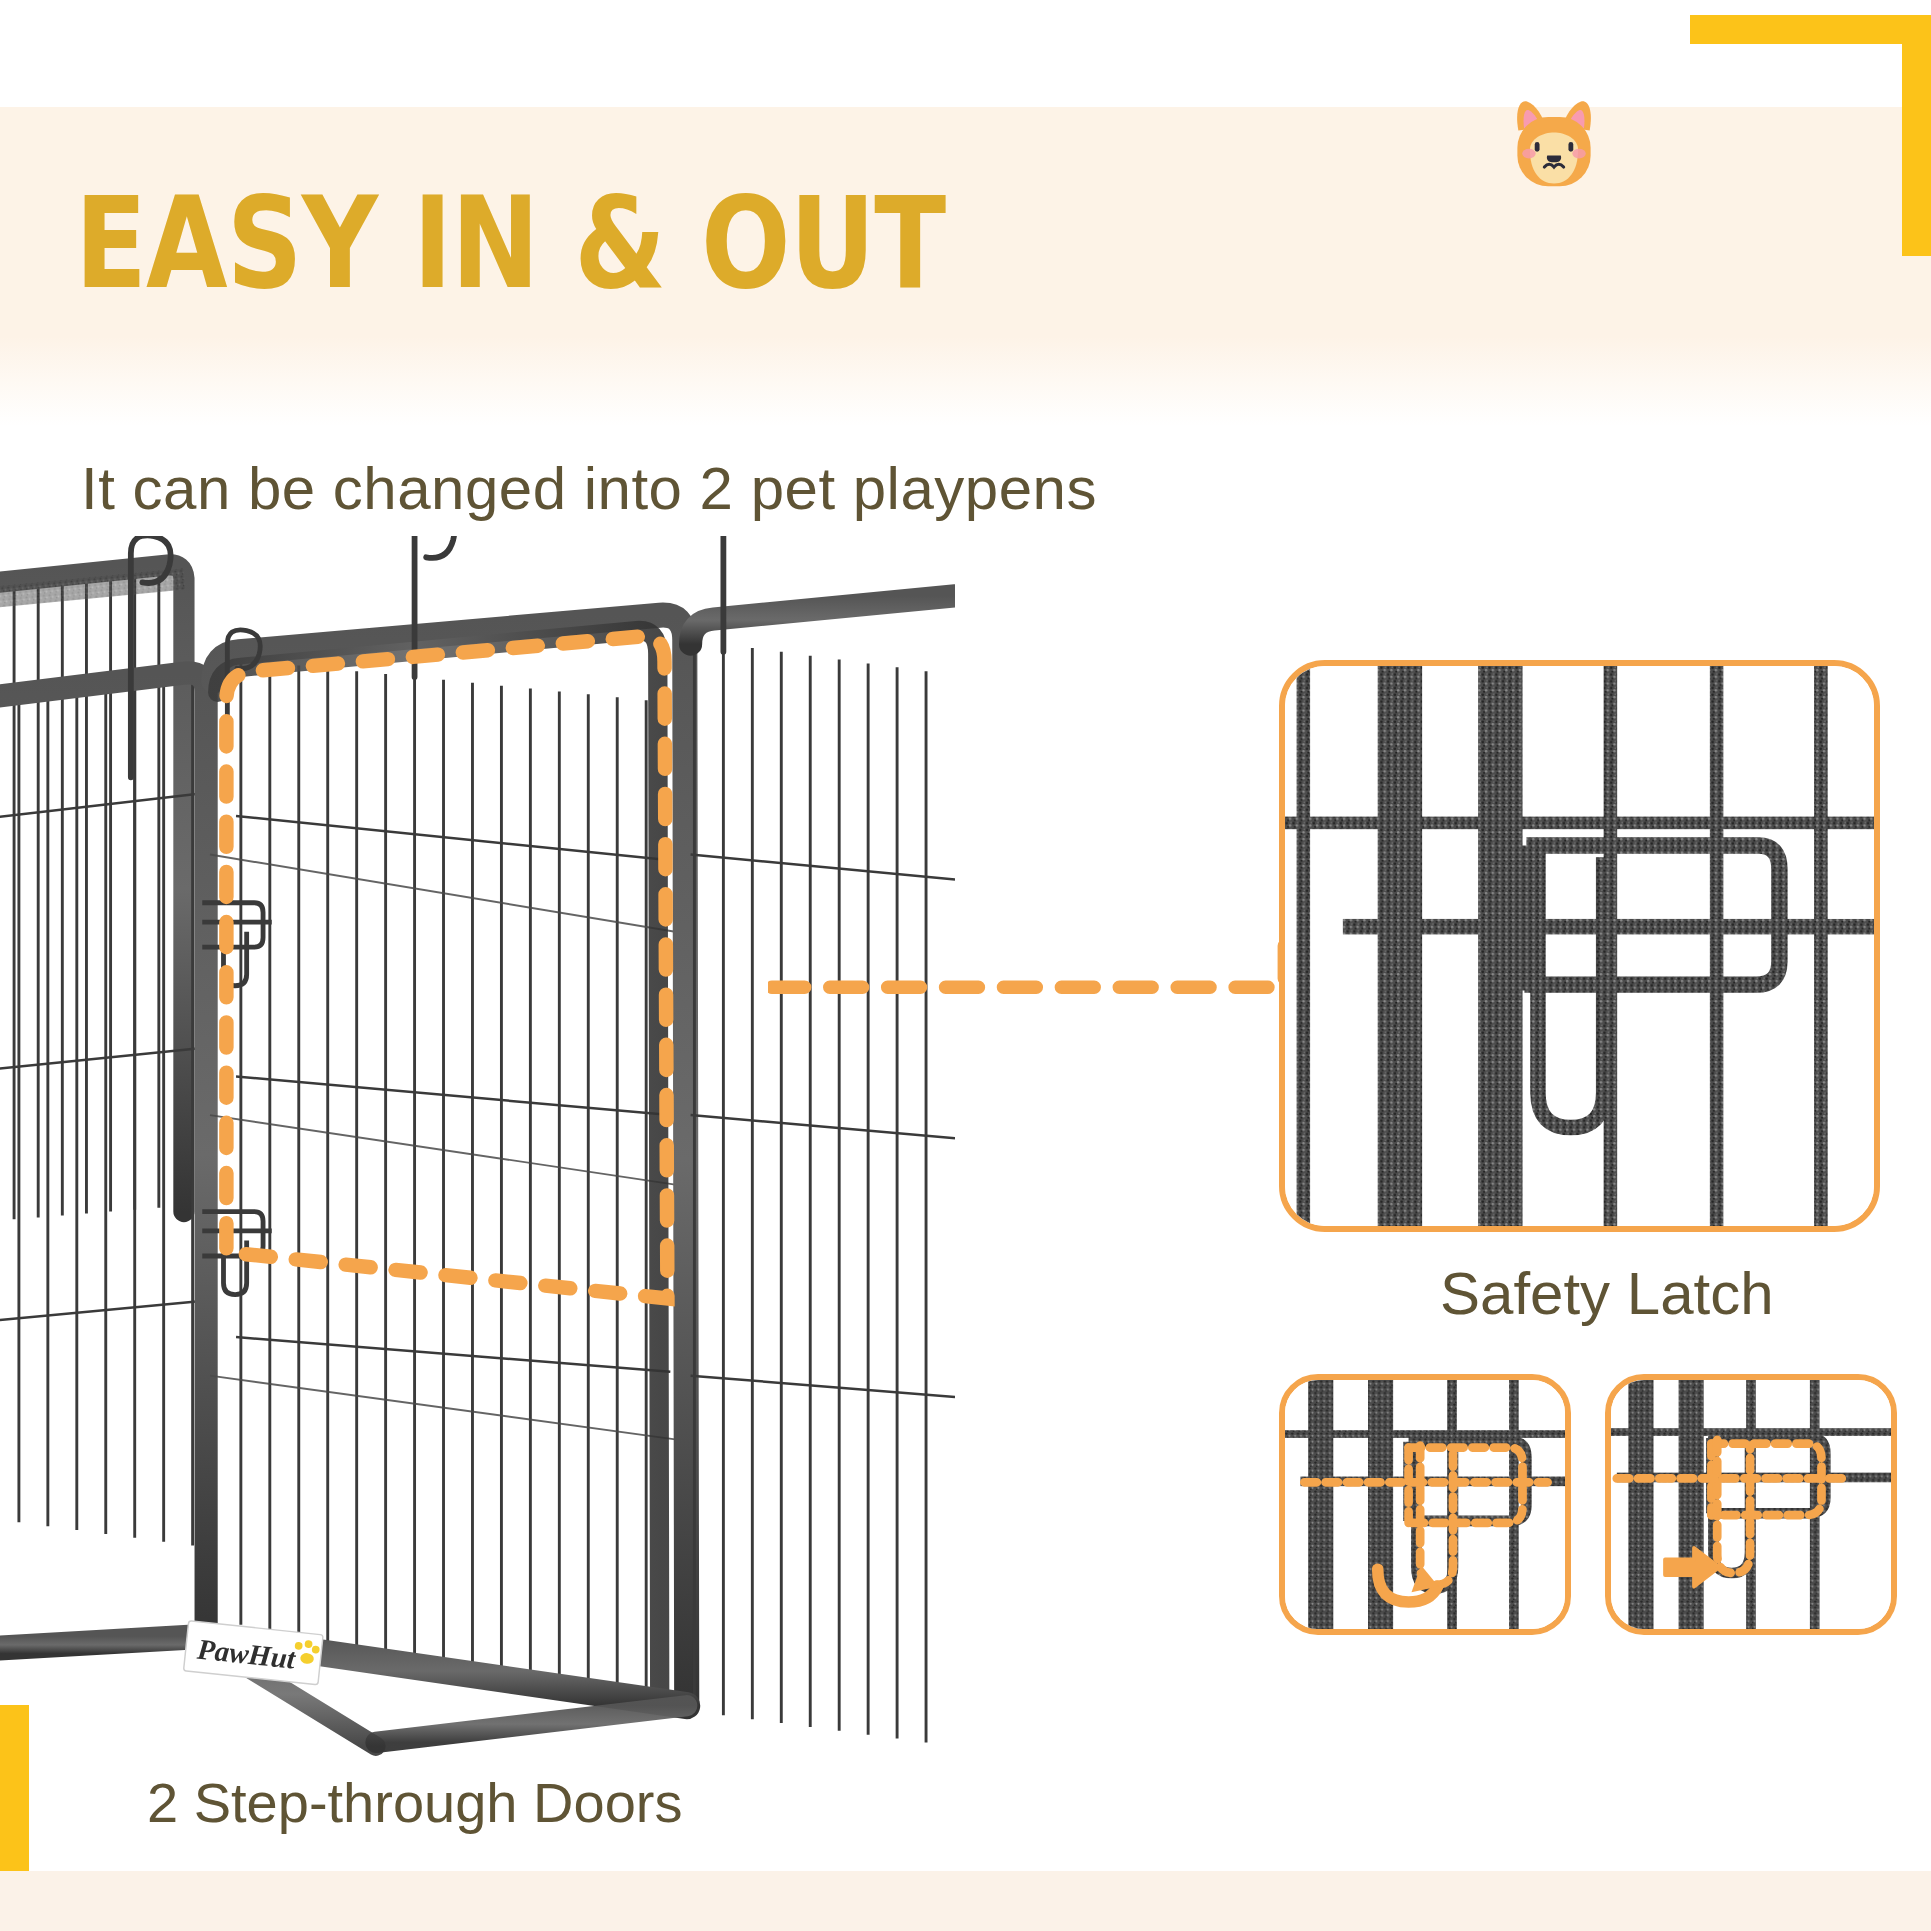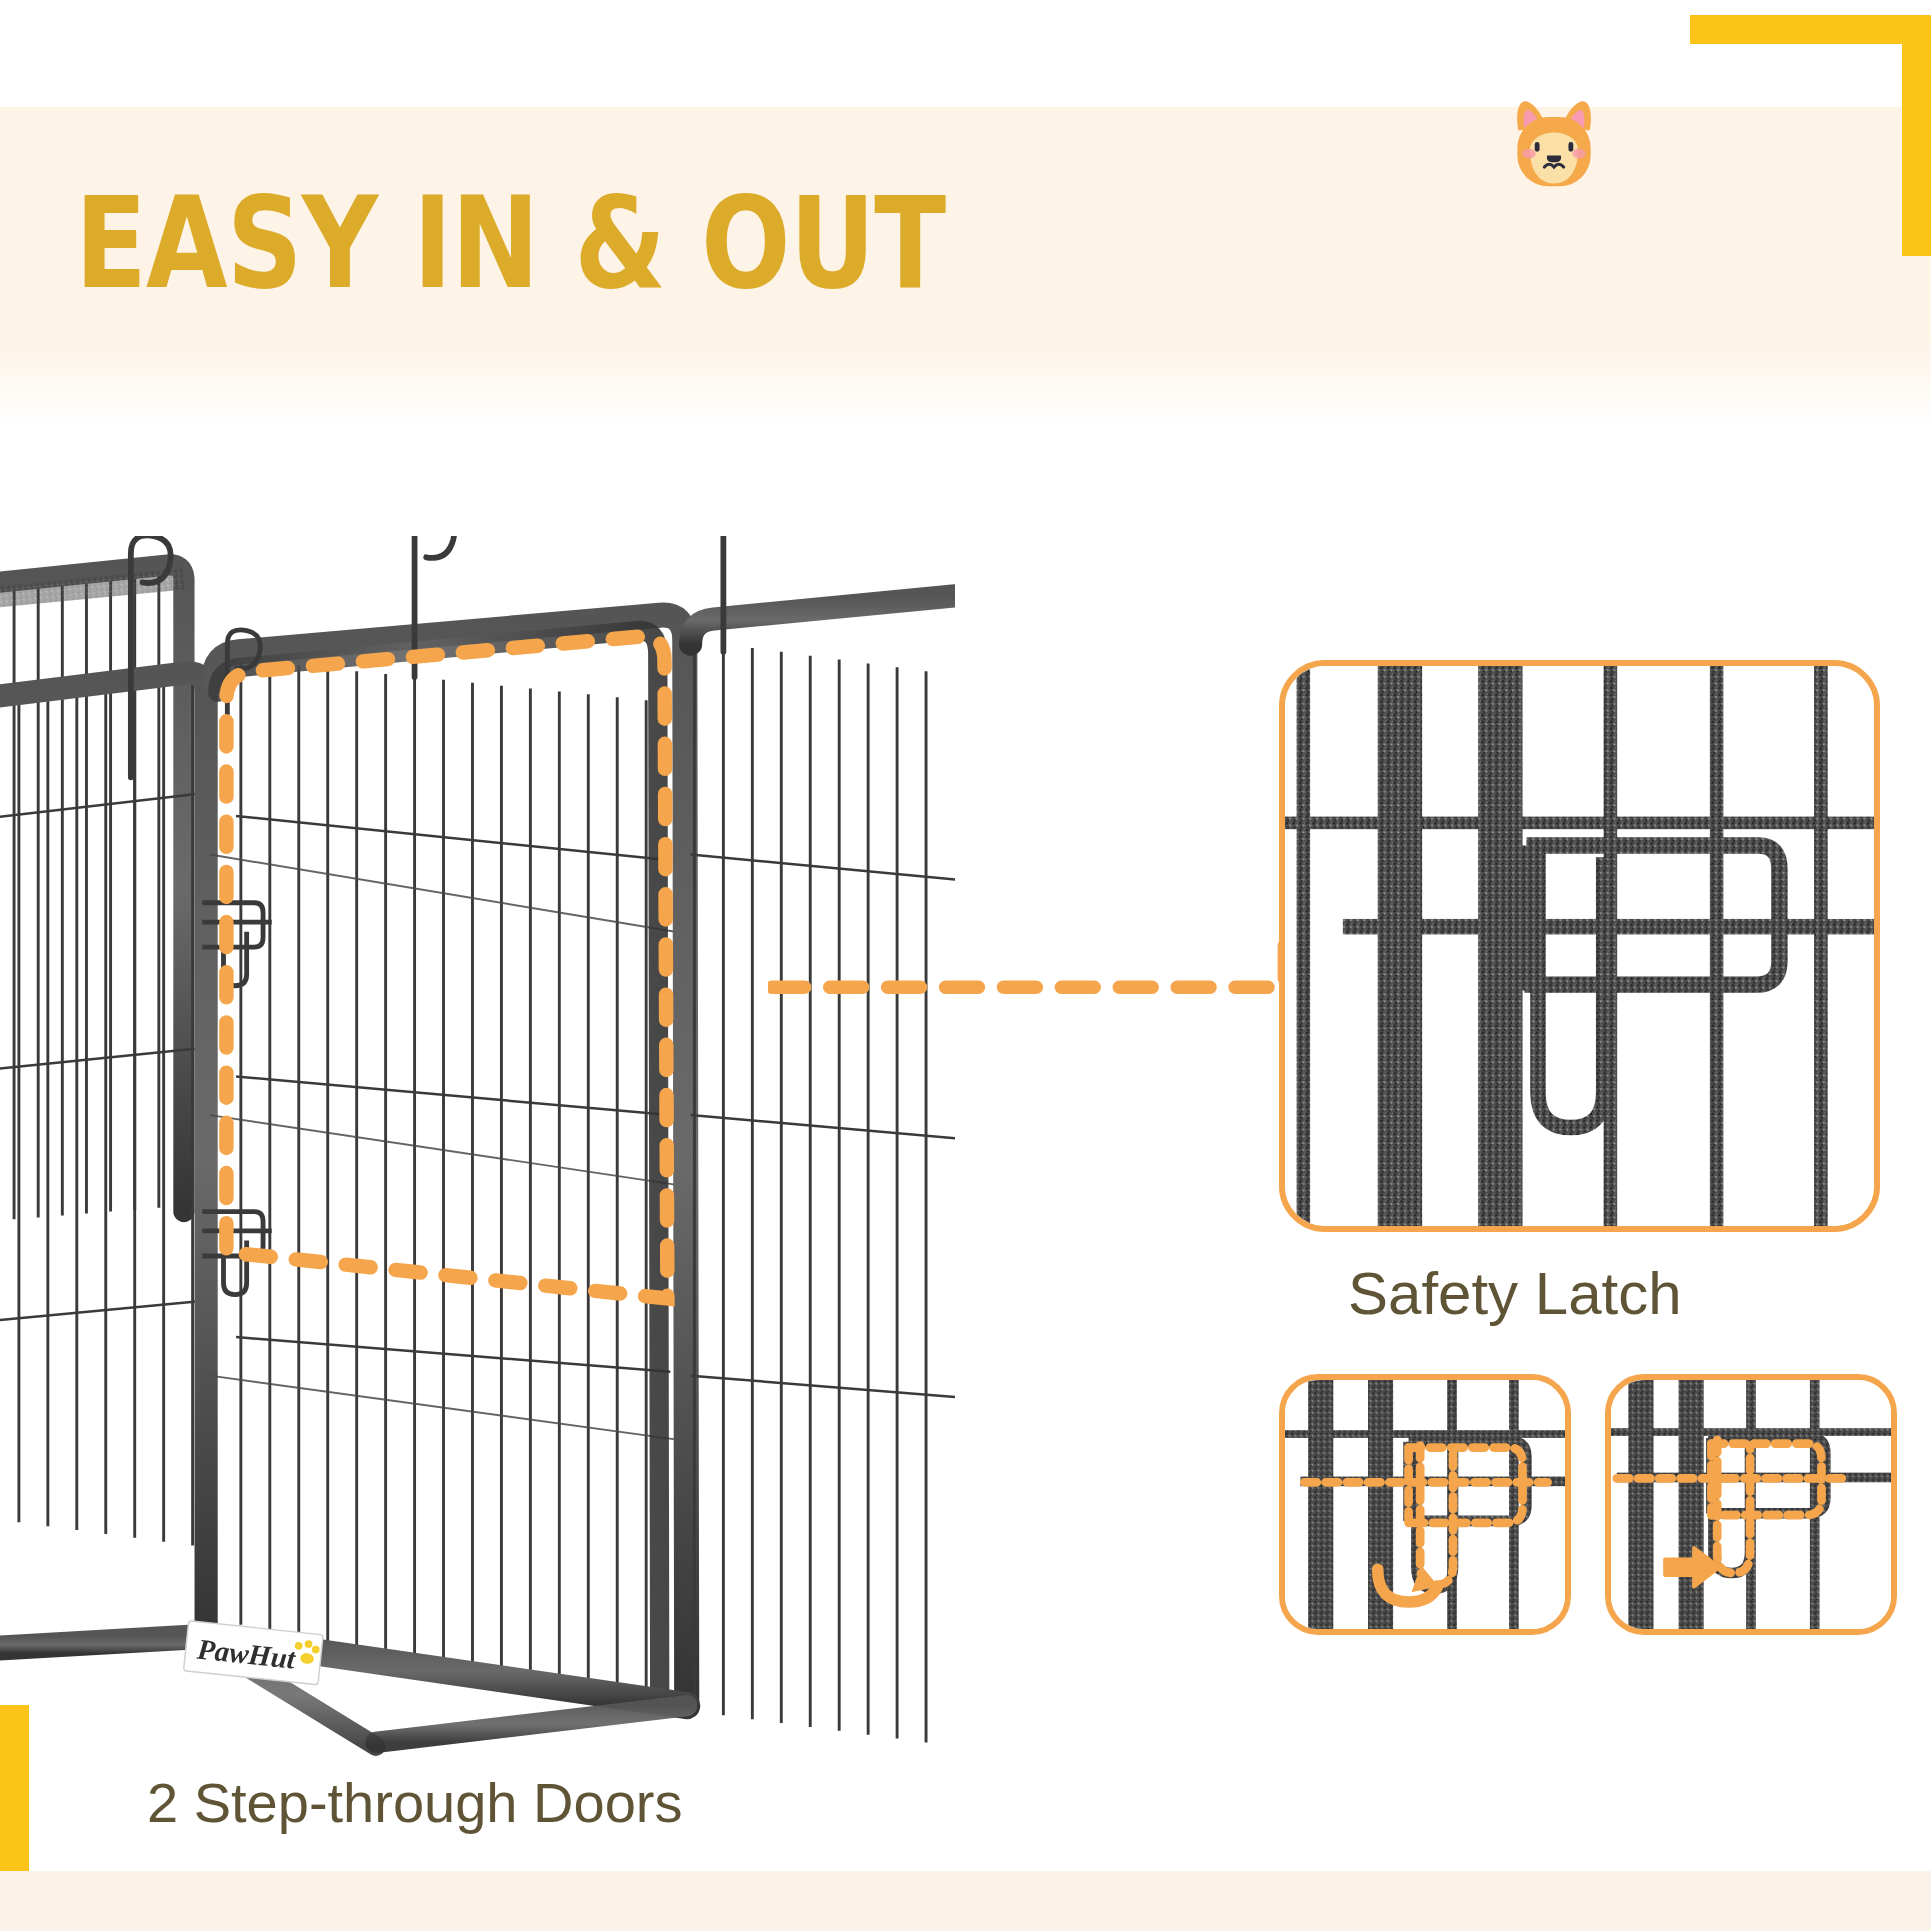--- a/index.html
+++ b/index.html
@@ -69,21 +69,21 @@
     border:6.8px solid #f5a54c;border-radius:46px;overflow:hidden;background:#fff;
   }
   .detail-small{
     position:absolute;width:280px;height:249px;
     border:6.8px solid #f5a54c;border-radius:39px;overflow:hidden;background:#fff;
   }
   .detail-small.one{left:1279px;top:1359px;}
   .detail-small.two{left:1605px;top:1359px;}
 
   .detail-label{
-    position:absolute;left:1348px;top:1244px;
+    position:absolute;left:1440px;top:1244px;
     font-size:60px;color:#5f5435;font-weight:300;
     font-family:"Liberation Sans",sans-serif;white-space:nowrap;
   }
 
   .panel-svg{position:absolute;left:0;top:0;width:100%;height:100%;}
 </style>
 </head>
 <body>
 
 <div id="stage">
@@ -120,20 +120,21 @@
       <rect x="35" y="54" width="5" height="10" rx="2.5" fill="#2c2c3a"></rect>
       <rect x="70" y="54" width="5" height="10" rx="2.5" fill="#2c2c3a"></rect>
 
       <path d="M48 68 h14 a5 5 0 0 1 -5 7 h-4 a5 5 0 0 1 -5 -7 z" fill="#2c2c3a"></path>
 
       <path d="M45 80 q5 -6 10 0 q5 -6 10 0" fill="none" stroke="#2c2c3a" stroke-width="3.2" stroke-linecap="round"></path>
     </svg>
   </div>
 
   <div class="page-title">EASY IN &amp; OUT</div>
+  <div class="page-subtitle">It can be changed into 2 pet playpens</div>
 
   <div class="hero">
     <svg viewBox="0 0 1030 1320" width="994" height="1274">
       <defs>
         <linearGradient id="tube" x1="0" y1="0" x2="1" y2="0">
           <stop offset="0%" stop-color="#3d3d3d"></stop>
           <stop offset="45%" stop-color="#636363"></stop>
           <stop offset="100%" stop-color="#333"></stop>
         </linearGradient>
         <linearGradient id="tubeH" x1="0" y1="0" x2="0" y2="1">

